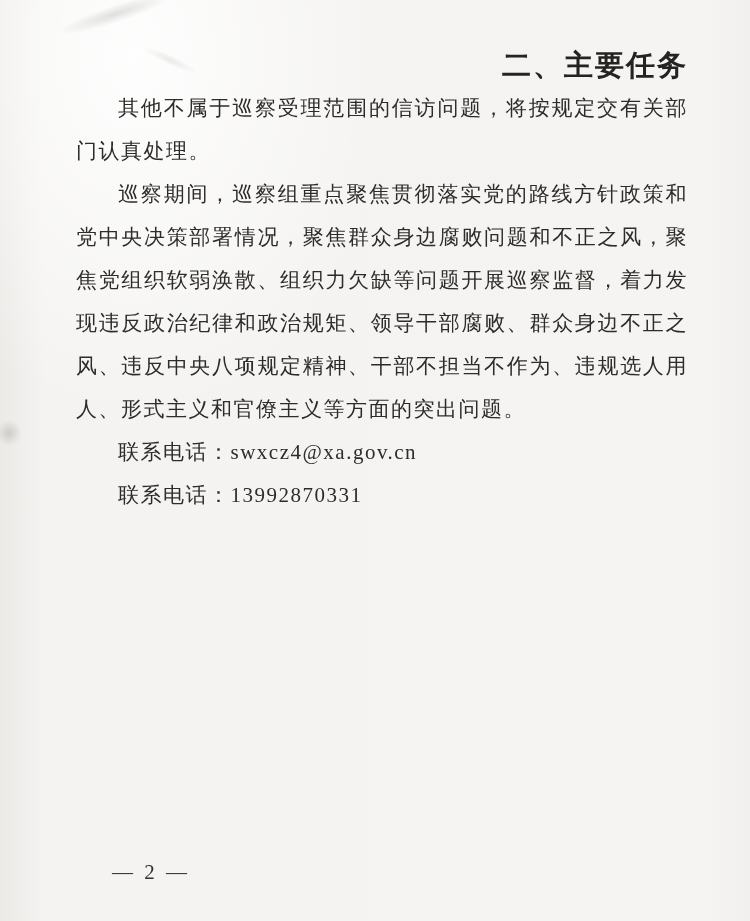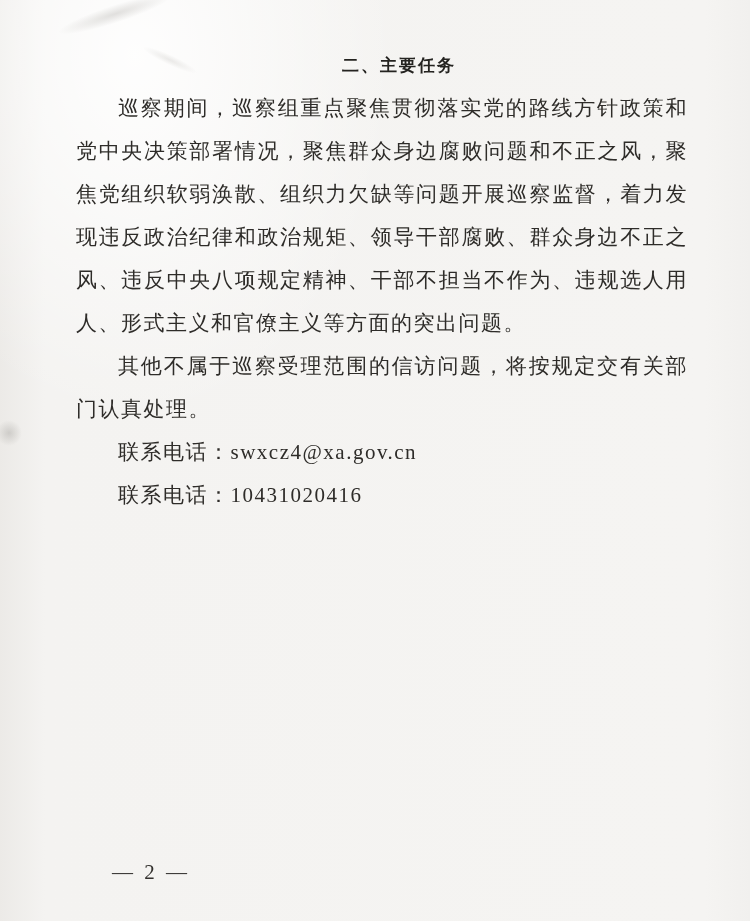--- a/index.html
+++ b/index.html
@@ -45,27 +45,27 @@
     letter-spacing: 1.5px;
     text-align: justify;
   }
   .content p {
     margin: 0;
     text-indent: 2em;
   }
   .content h2 {
     margin: 0;
     font-family: "Liberation Sans", "DejaVu Sans", sans-serif;
-    font-size: 17px;
+    font-size: 29px;
     font-weight: bold;
     line-height: 43px;
     letter-spacing: 2px;
     text-indent: 2em;
     color: #242320;
-    text-align: center;
+    text-align: right;
   }
   .footer {
     position: absolute;
     left: 112px;
     top: 860px;
     font-family: "Liberation Serif", "DejaVu Serif", serif;
     font-size: 21px;
     letter-spacing: 3px;
     color: #33312e;
   }
@@ -73,20 +73,20 @@
 </head>
 <body>
 
 <div class="page">
   <div class="artifact a1"></div>
   <div class="artifact a2"></div>
   <div class="artifact a3"></div>
 
   <div class="content">
     <h2>二、主要任务</h2>
+    <p>其他不属于巡察受理范围的信访问题，将按规定交有关部门认真处理。</p>
     <p>巡察期间，巡察组重点聚焦贯彻落实党的路线方针政策和党中央决策部署情况，聚焦群众身边腐败问题和不正之风，聚焦党组织软弱涣散、组织力欠缺等问题开展巡察监督，着力发现违反政治纪律和政治规矩、领导干部腐败、群众身边不正之风、违反中央八项规定精神、干部不担当不作为、违规选人用人、形式主义和官僚主义等方面的突出问题。</p>
-    <p>其他不属于巡察受理范围的信访问题，将按规定交有关部门认真处理。</p>
     <p>联系电话：swxcz4@xa.gov.cn</p>
-    <p>联系电话：10431020416</p>
+    <p>联系电话：13992870331</p>
   </div>
 
   <div class="footer">— 2 —</div>
 </div>
 
 </body></html>

